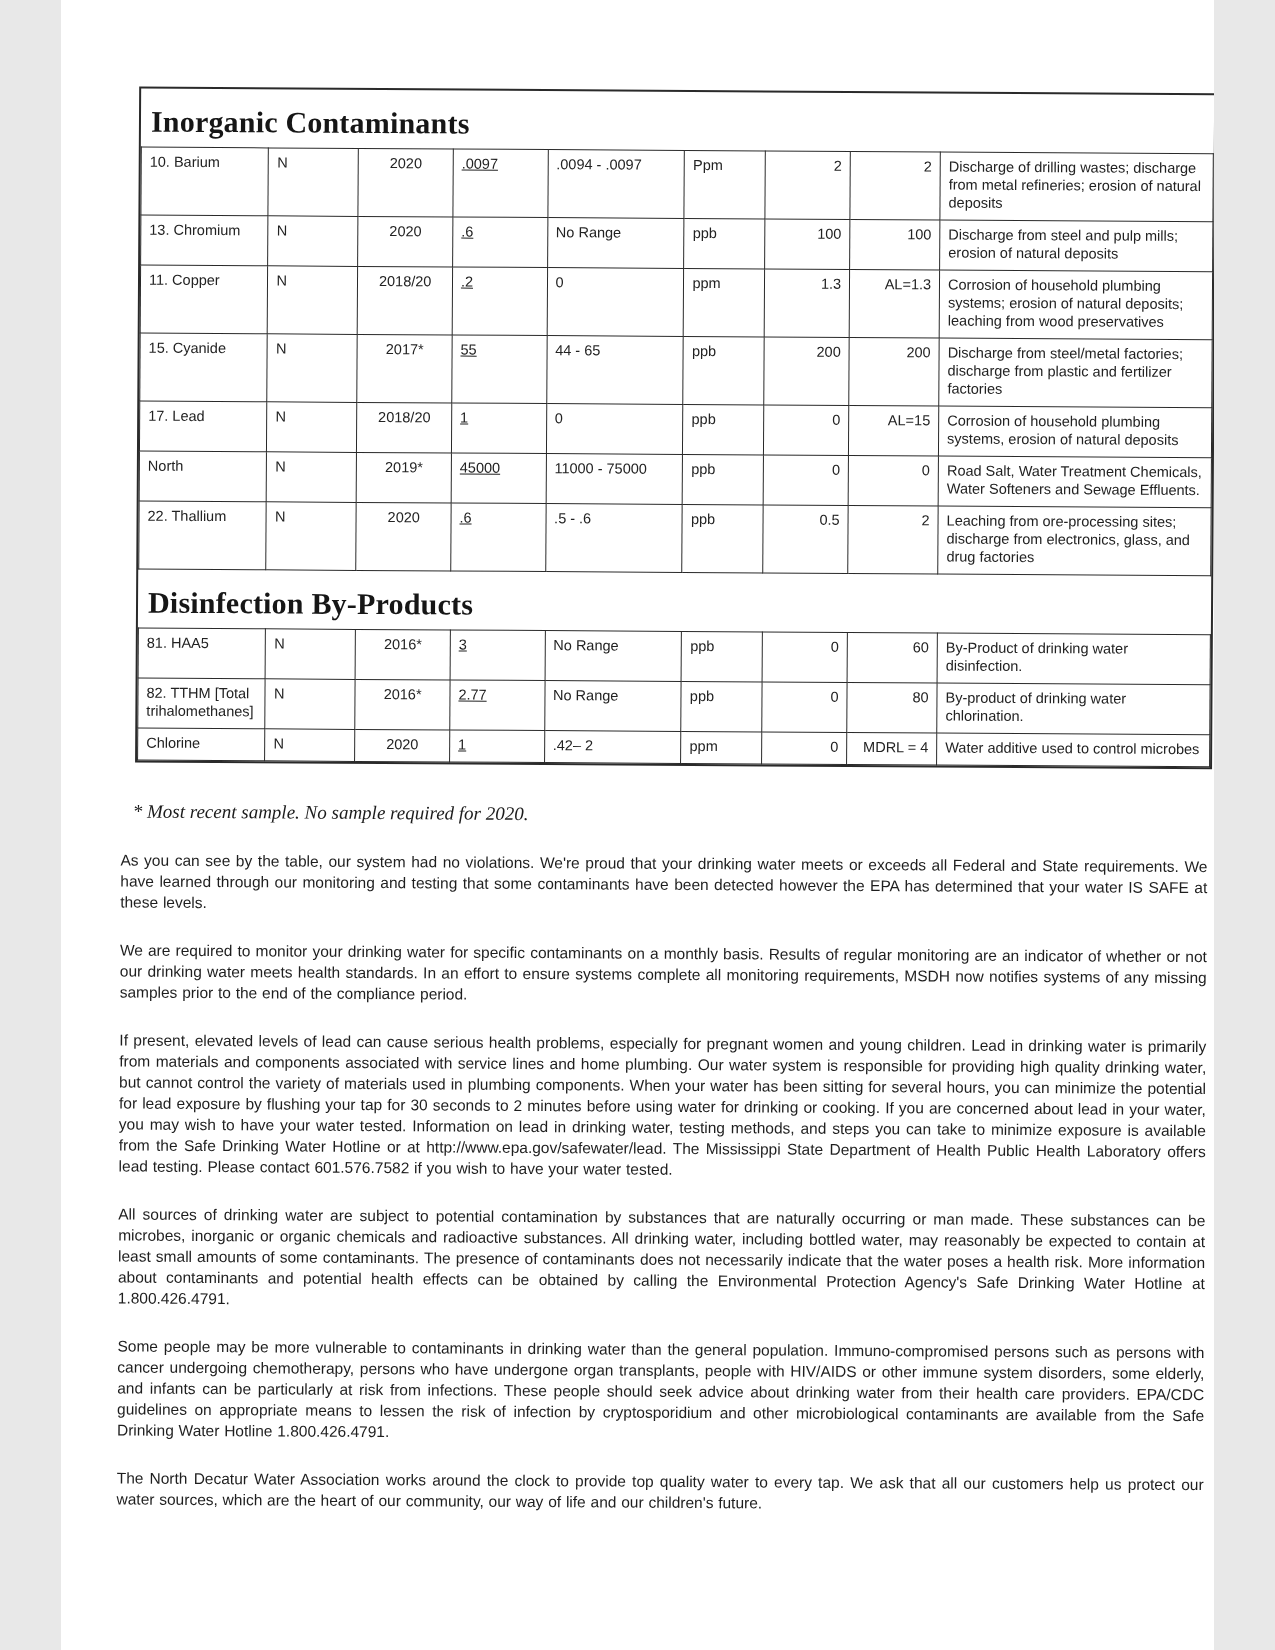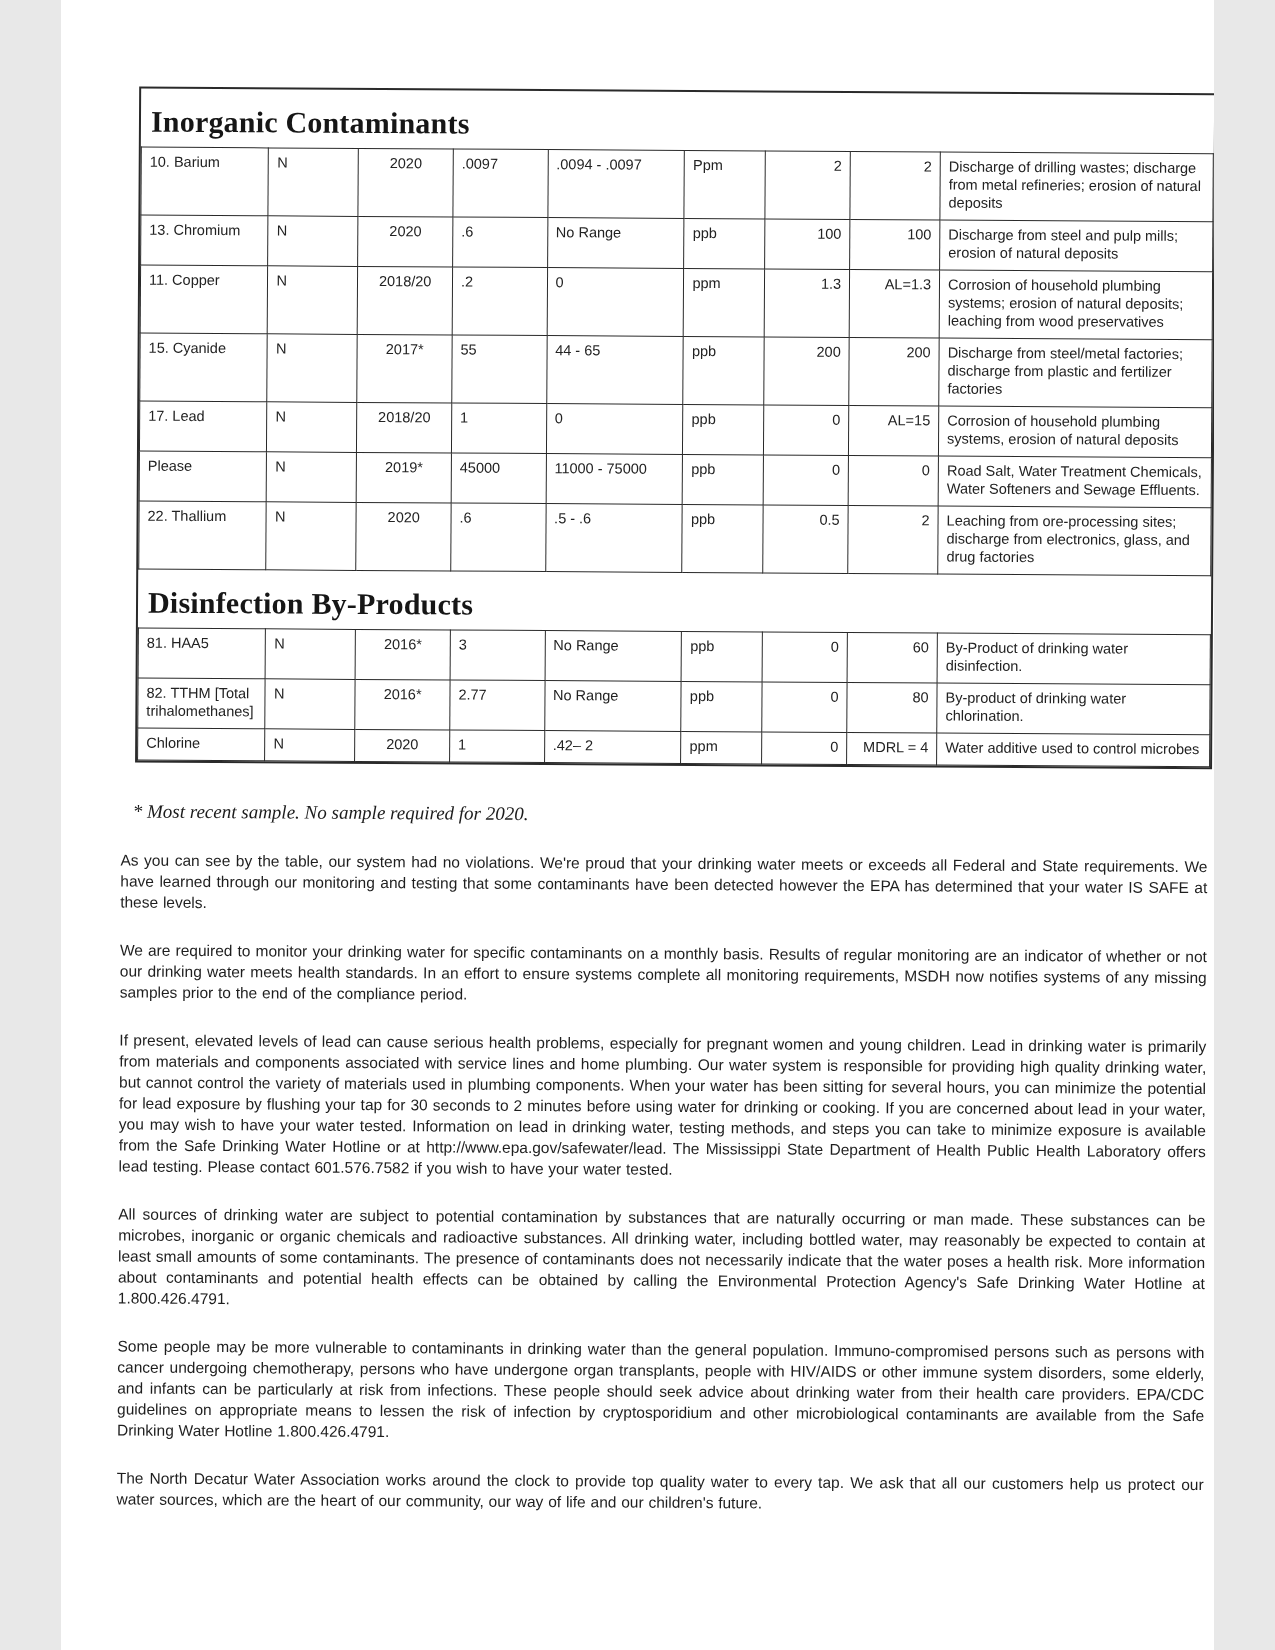--- a/index.html
+++ b/index.html
@@ -28,21 +28,21 @@
   table.ctable td{
     border:1.6px solid #2a2a2a;
     padding:5px 8px 8px 8px;
     vertical-align:top;
     font-size:14.5px;line-height:18px;color:#222;
     overflow:hidden;
   }
   .col-name{width:12%;}
   .col-violation{width:8%;}
   .col-year{width:8.5%;text-align:center;}
-  .col-level{width:8.5%;}
+  .col-level{width:8.5%;text-decoration:underline;}
   .col-range{width:13%;}
   .col-unit{width:7%;}
   .col-mclg{width:7.5%;text-align:right;}
   .col-mcl{width:8%;text-align:right;}
   .col-source{width:27.5%;}
   
   .footnote{
     font-family:"Liberation Serif",serif;font-style:italic;
     font-size:19px;color:#1c1c1c;
     margin:38px 0 0 76px;
@@ -115,21 +115,21 @@
                 <td class="col-violation">N</td>
                 <td class="col-year">2018/20</td>
                 <td class="col-level">1</td>
                 <td class="col-range">0</td>
                 <td class="col-unit">ppb</td>
                 <td class="col-mclg">0</td>
                 <td class="col-mcl">AL=15</td>
                 <td class="col-source">Corrosion of household plumbing systems, erosion of natural deposits</td>
               </tr>
               <tr>
-                <td class="col-name">Please</td>
+                <td class="col-name">North</td>
                 <td class="col-violation">N</td>
                 <td class="col-year">2019*</td>
                 <td class="col-level">45000</td>
                 <td class="col-range">11000 - 75000</td>
                 <td class="col-unit">ppb</td>
                 <td class="col-mclg">0</td>
                 <td class="col-mcl">0</td>
                 <td class="col-source">Road Salt, Water Treatment Chemicals, Water Softeners and Sewage Effluents.</td>
               </tr>
               <tr>

